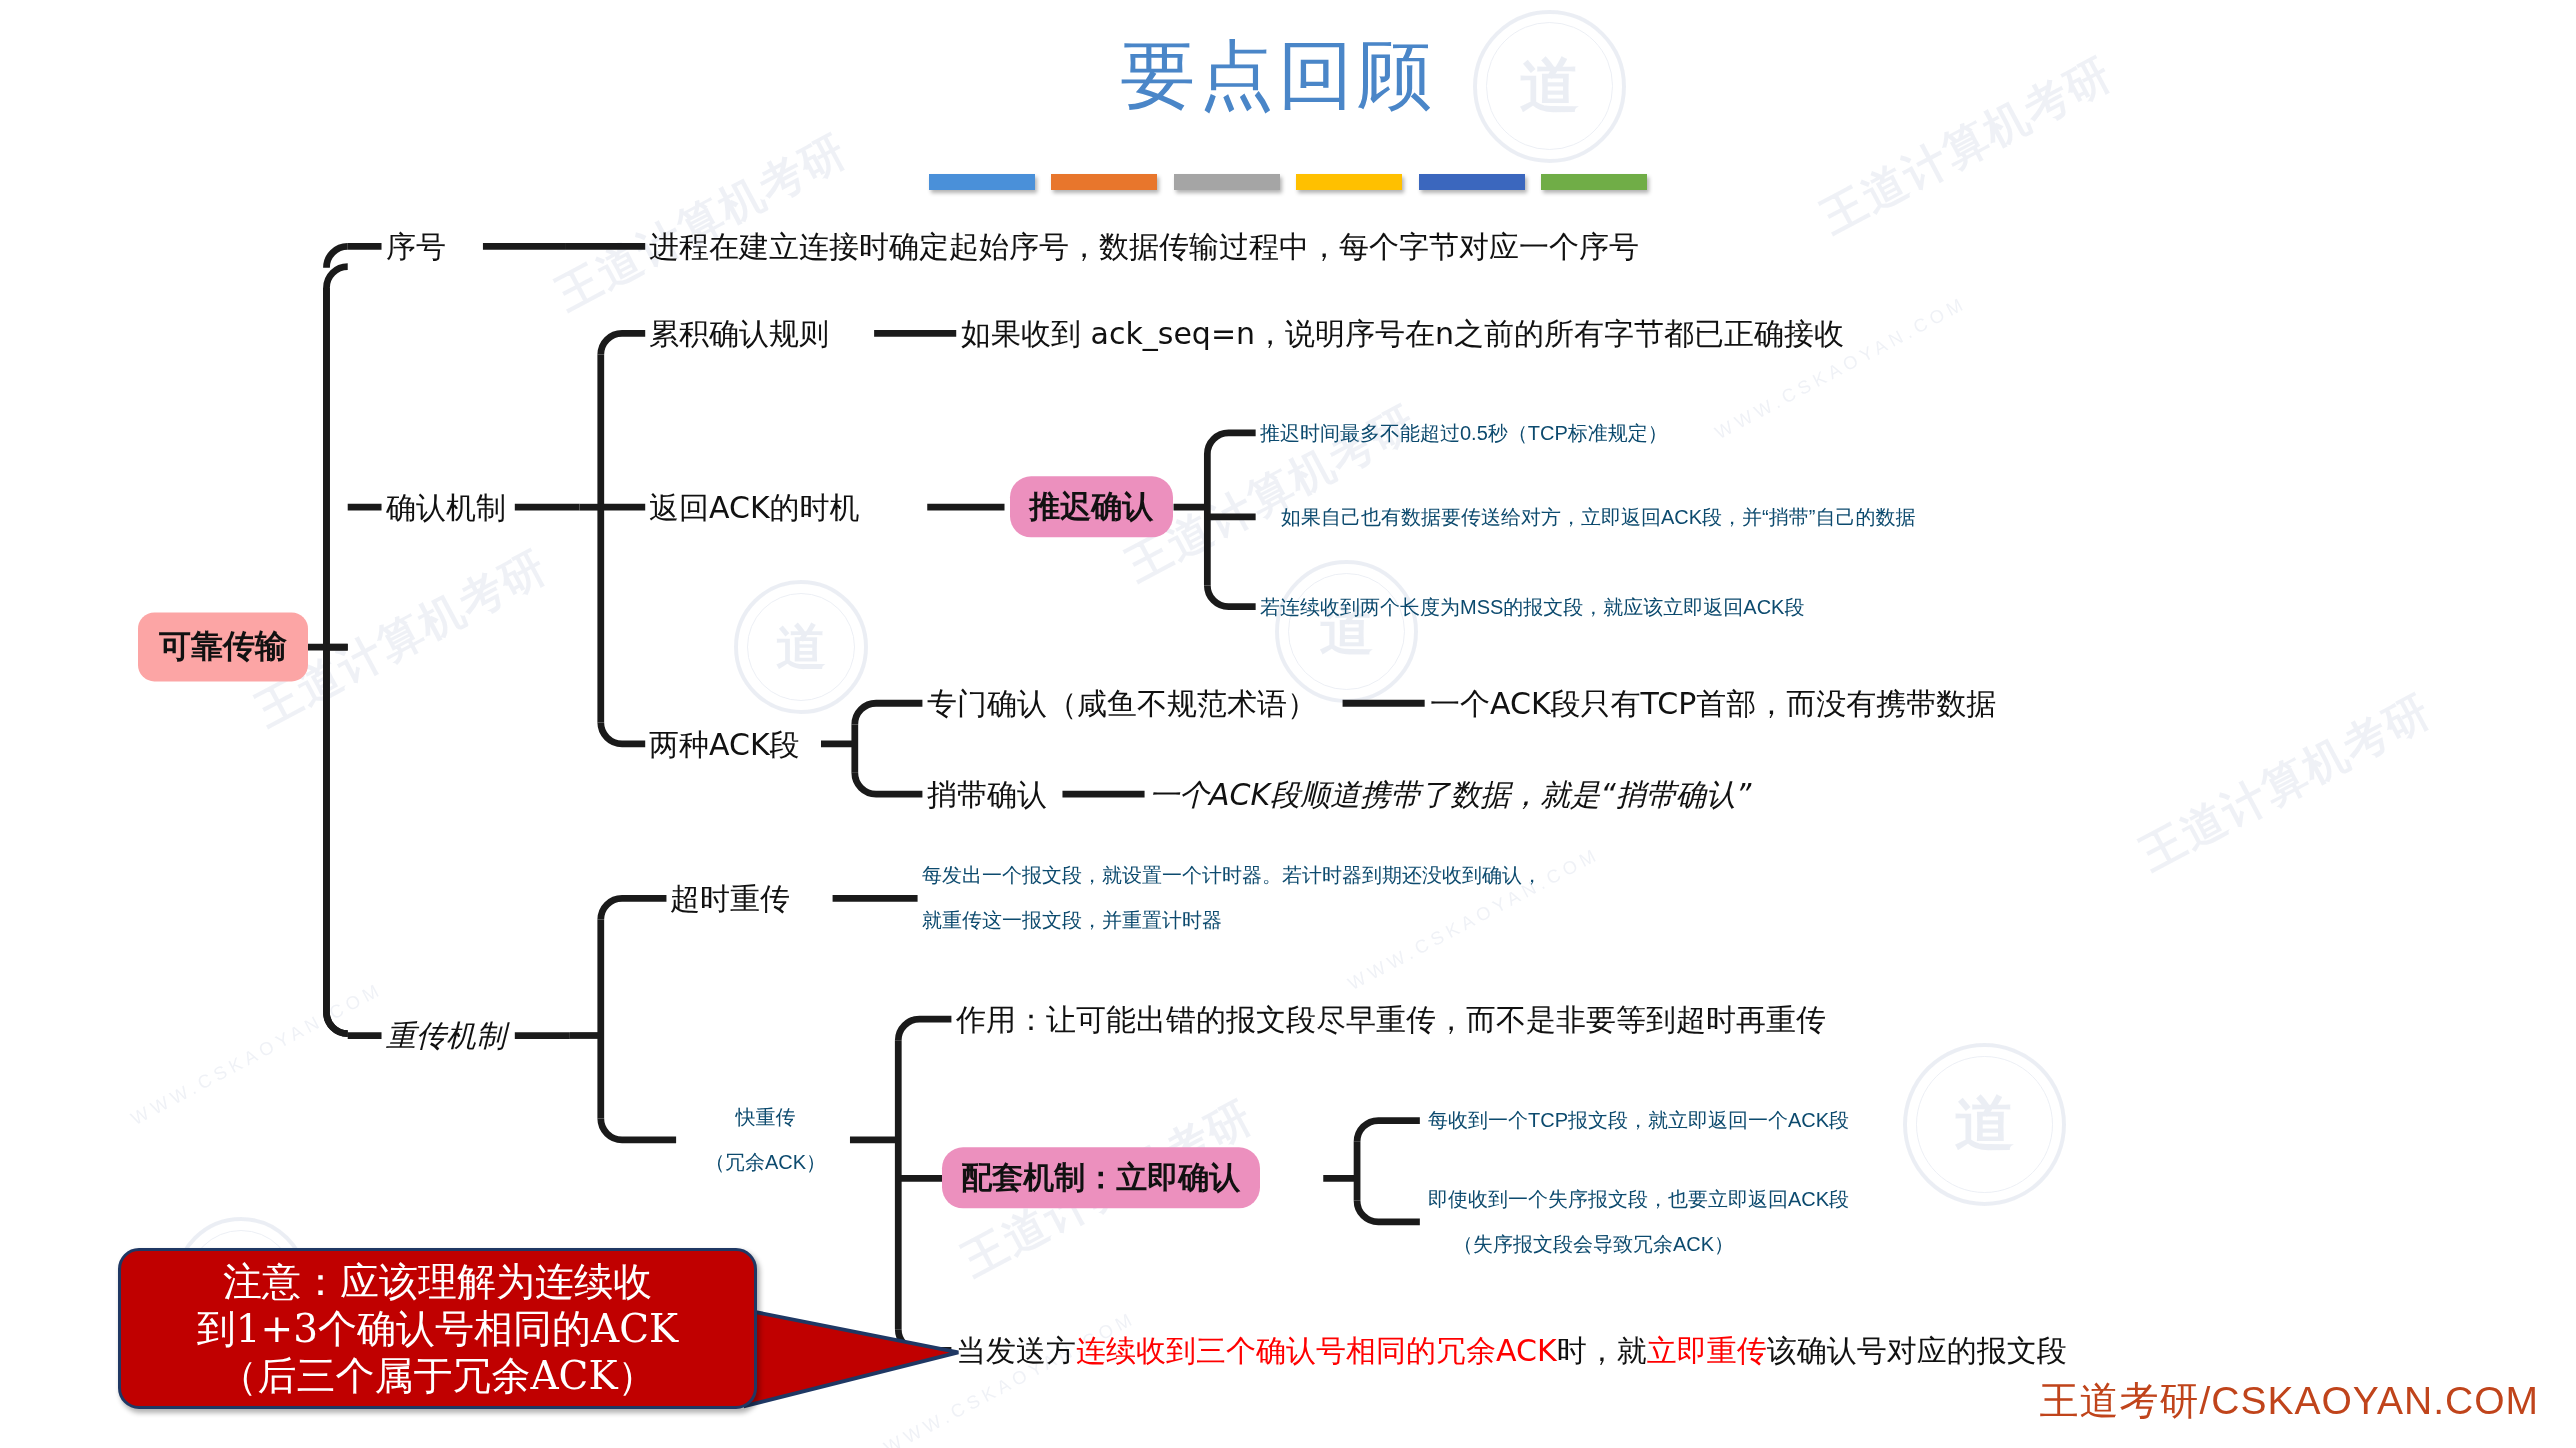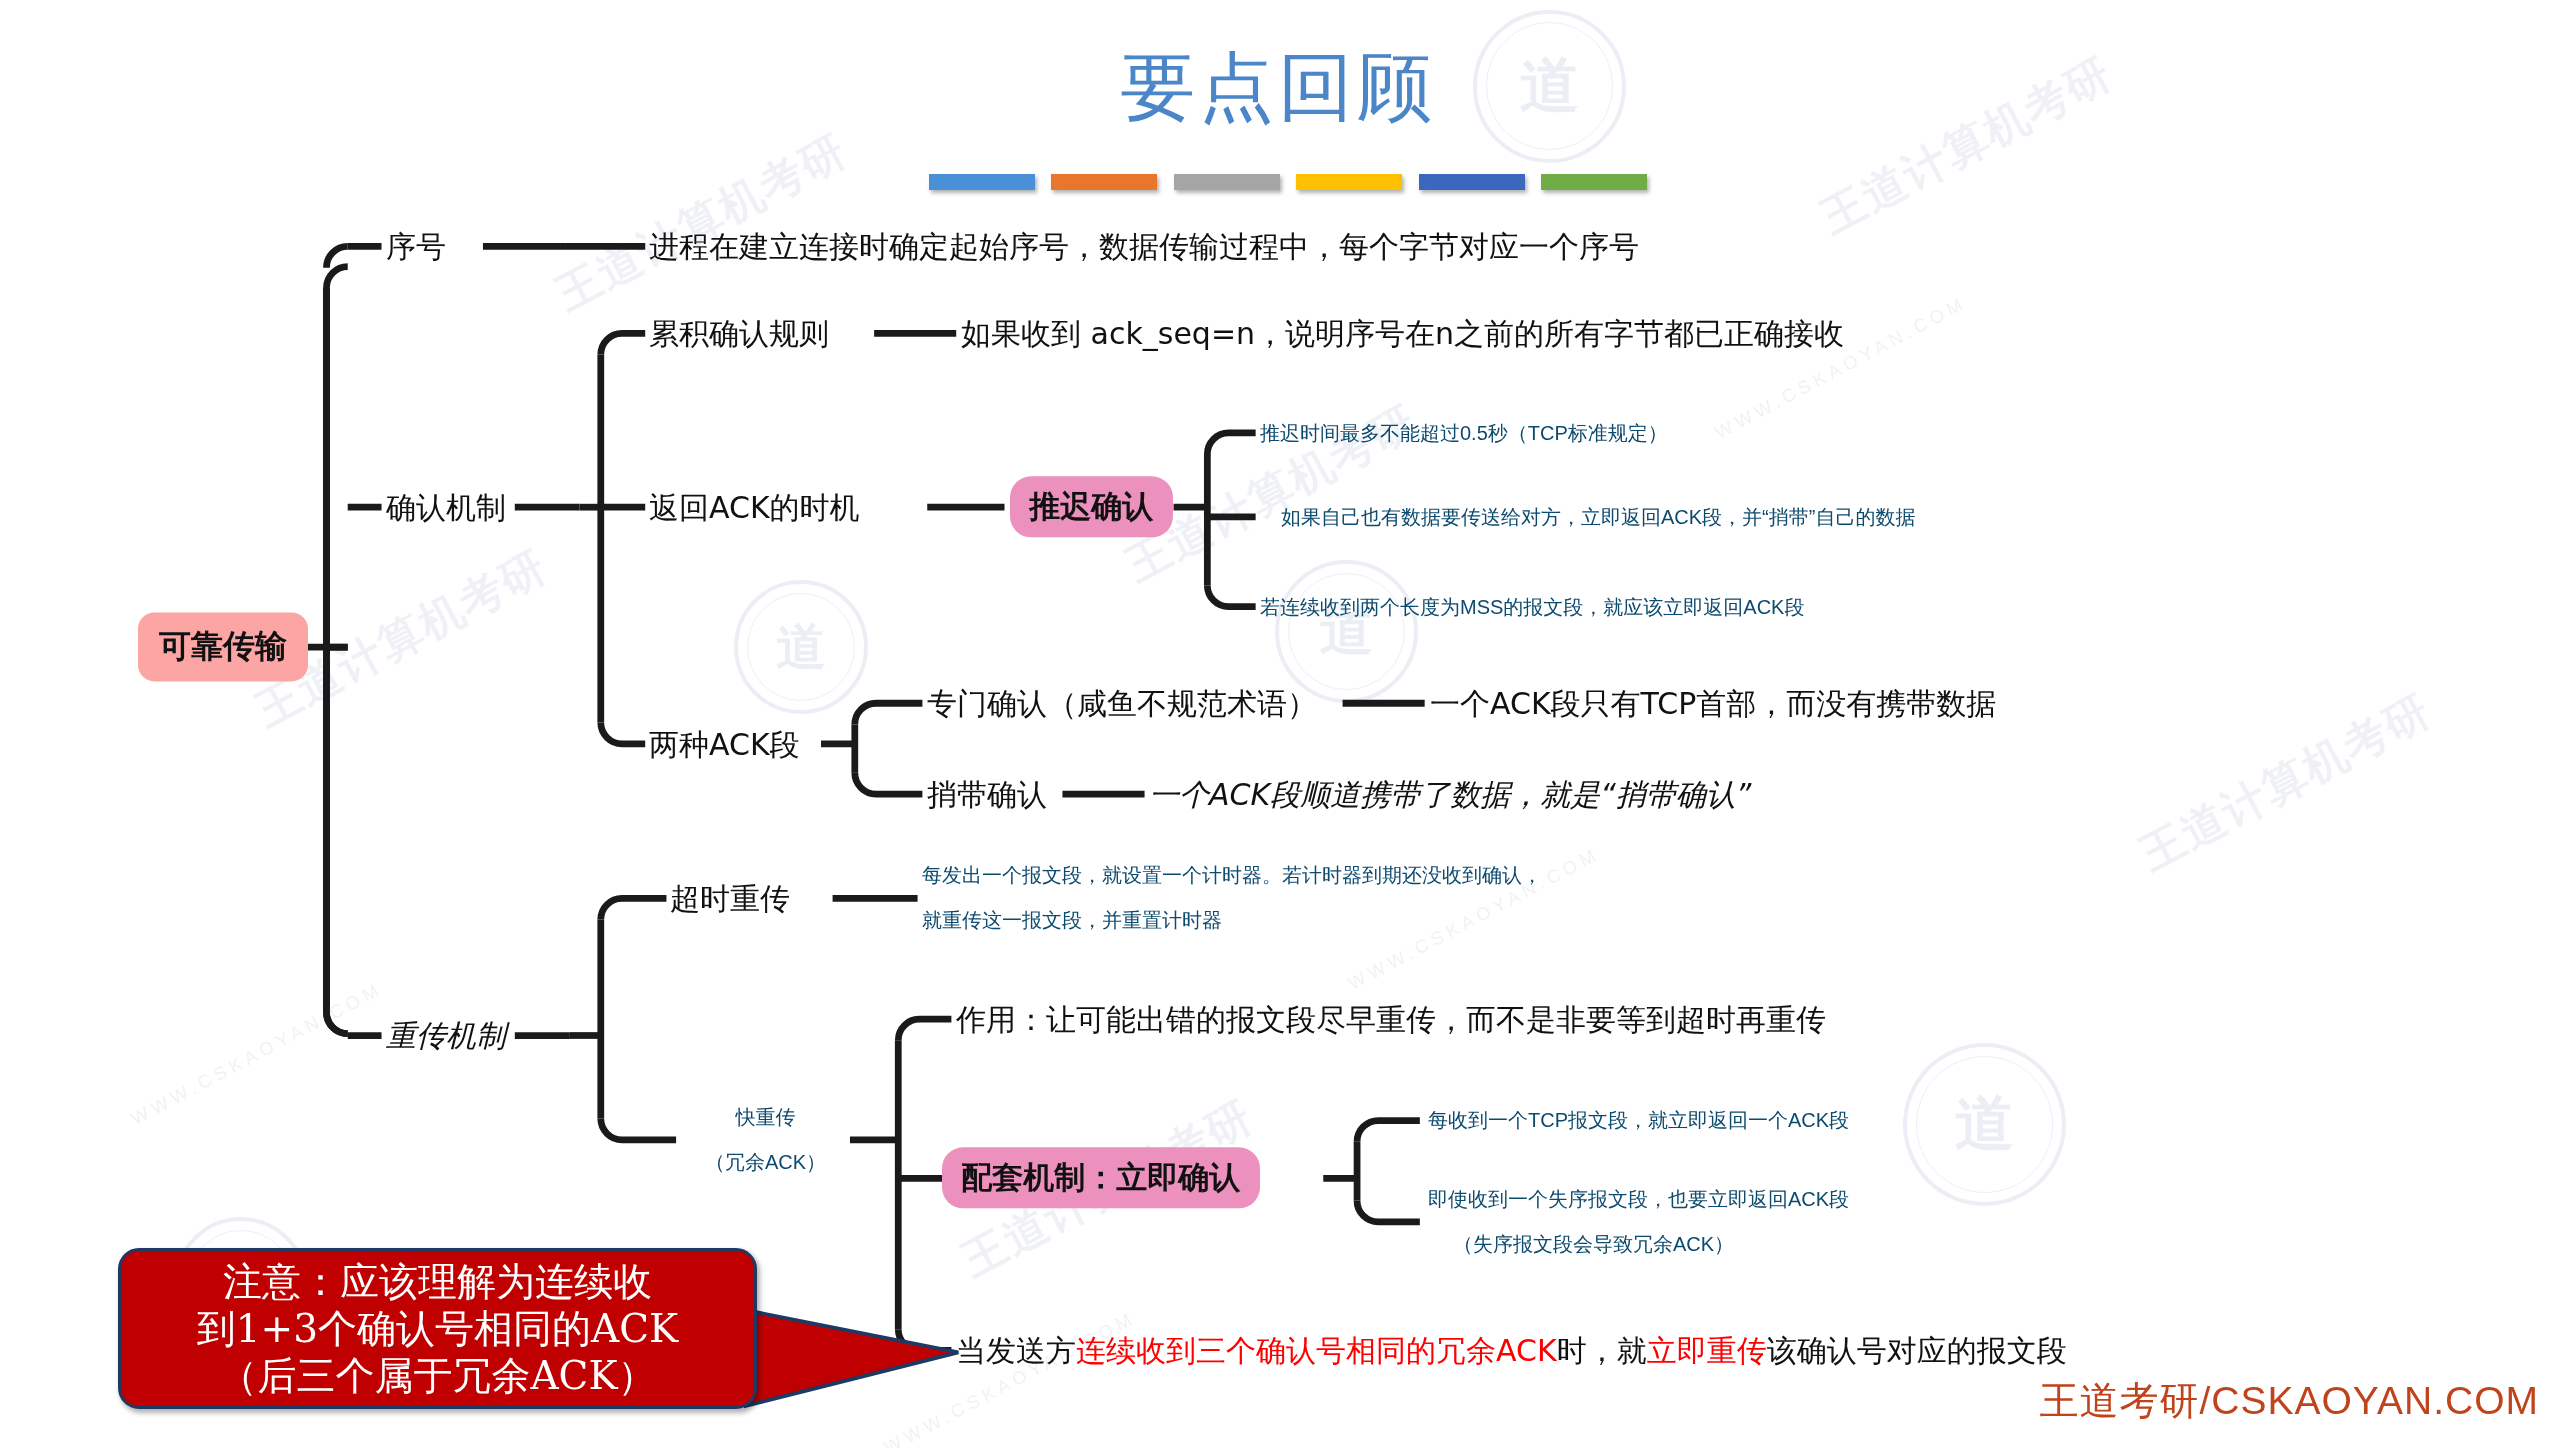--- a/index.html
+++ b/index.html
@@ -15,21 +15,21 @@
       white-space:nowrap;pointer-events:none;transform-origin:center center;}
   .wm-txt{font-size:44px;letter-spacing:1.9px;}
   .wm-small{font-size:18.4px;letter-spacing:4.8px;font-weight:400;}
   .wm-seal{position:absolute;border-radius:50%;border:4.8px solid #2b4a8b;
       opacity:.085;pointer-events:none;}
   .wm-seal .inner{position:absolute;inset:8.7px;border-radius:50%;border:1.9px solid #2b4a8b;}
   .wm-seal .ch{position:absolute;inset:0;display:flex;align-items:center;justify-content:center;
       font-size:60px;font-weight:700;color:#2b4a8b;}
 
   
-  #title{position:absolute;left:0;top:46px;width:2556px;text-align:center;
+  #title{position:absolute;left:0;top:34px;width:2556px;text-align:center;
       font-size:75px;line-height:83px;color:#4A86C8;font-weight:400;
       font-family:"DejaVu Serif","Liberation Serif",serif;letter-spacing:3.9px;}
   #barstrip{position:absolute;top:174px;left:0;width:2576px;
       display:flex;justify-content:center;gap:16.4px;}
   #barstrip .bar{width:106px;height:16.4px;box-shadow:1.9px 2.9px 3.9px rgba(0,0,0,.30);}
 
   
   #wires{position:absolute;left:0;top:0;width:2576px;height:1449px;pointer-events:none;}
 
   

